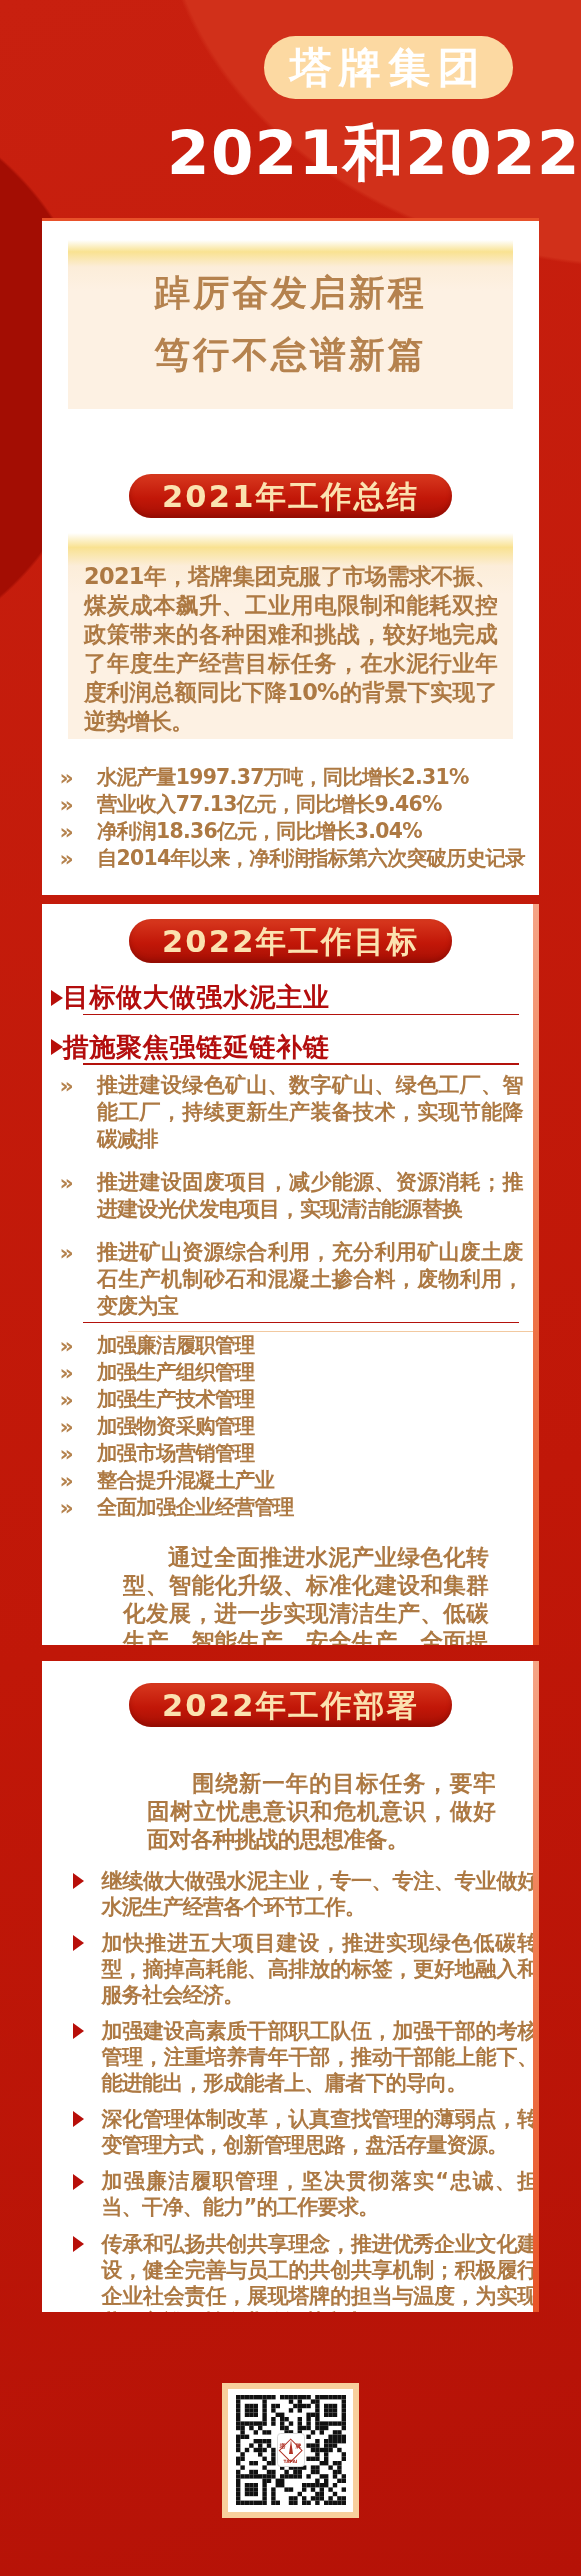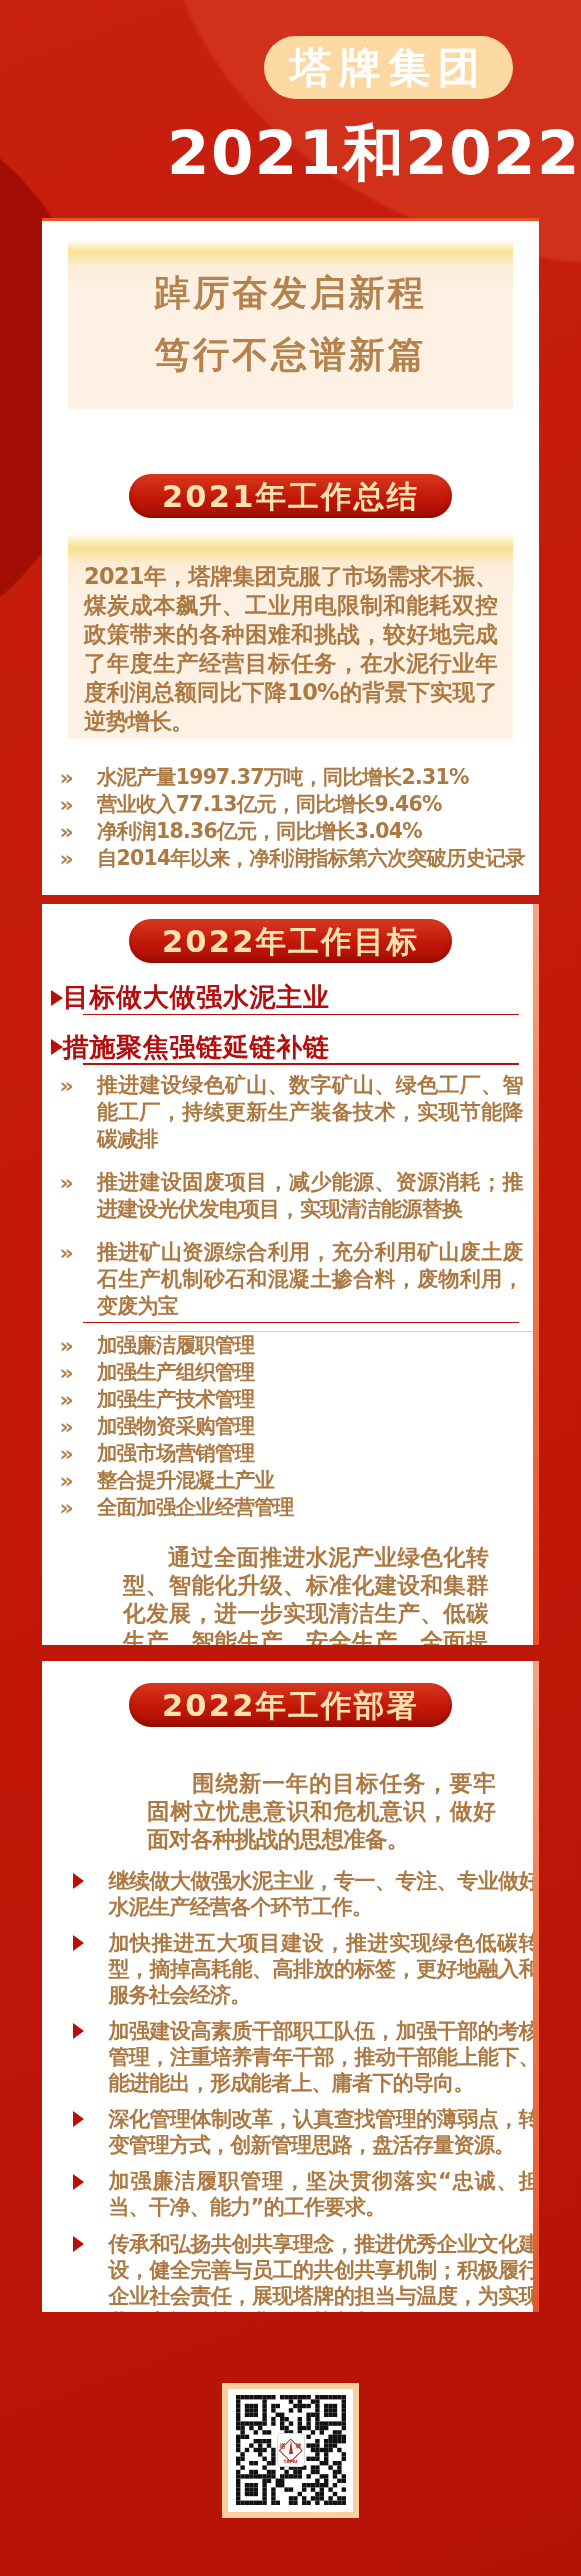--- a/index.html
+++ b/index.html
@@ -79,21 +79,21 @@
   .key-list li{line-height:27px;}
   .closing{
     margin:22px 51px 0 81px;color:#ad7943;font-size:22.5px;font-weight:700;
     line-height:28px;text-align:justify;text-indent:2em;letter-spacing:-0.7px;
   }
   .intro3{
     margin:42px 44px 0 105px;color:#ad7943;font-size:22.5px;font-weight:700;
     line-height:28px;text-align:justify;text-indent:2em;letter-spacing:-0.7px;
   }
   .deploy-list{list-style:none;margin:14.5px 0 0 0;padding:0;}
-  .deploy-list li{display:flex;gap:25px;margin-bottom:10.2px;
+  .deploy-list li{display:flex;gap:18px;margin-bottom:10.2px;
     color:#ad7943;font-size:21px;font-weight:700;line-height:26px;letter-spacing:-0.7px;}
   .deploy-list .tri{margin-left:30.5px;margin-top:5.1px;border-left-width:11.6px;}
   .deploy-list .txt{width:436px;text-align:justify;}
   
   .qr-frame{
     width:137px;height:135px;margin:71px auto 0 auto;box-sizing:border-box;
     border:6.5px solid #f8cf9d;background:#ffffff;display:flex;align-items:center;justify-content:center;
     position:relative;
   }
   .qr-logo{

